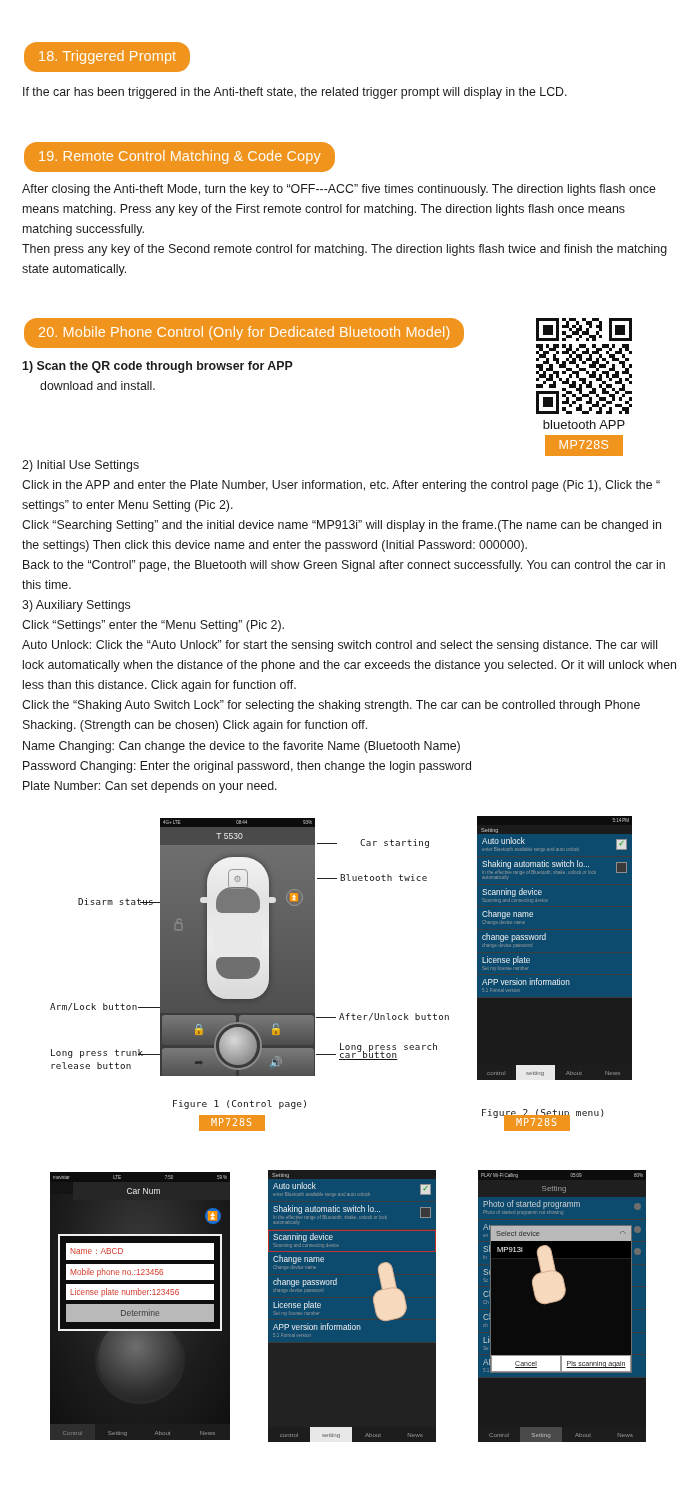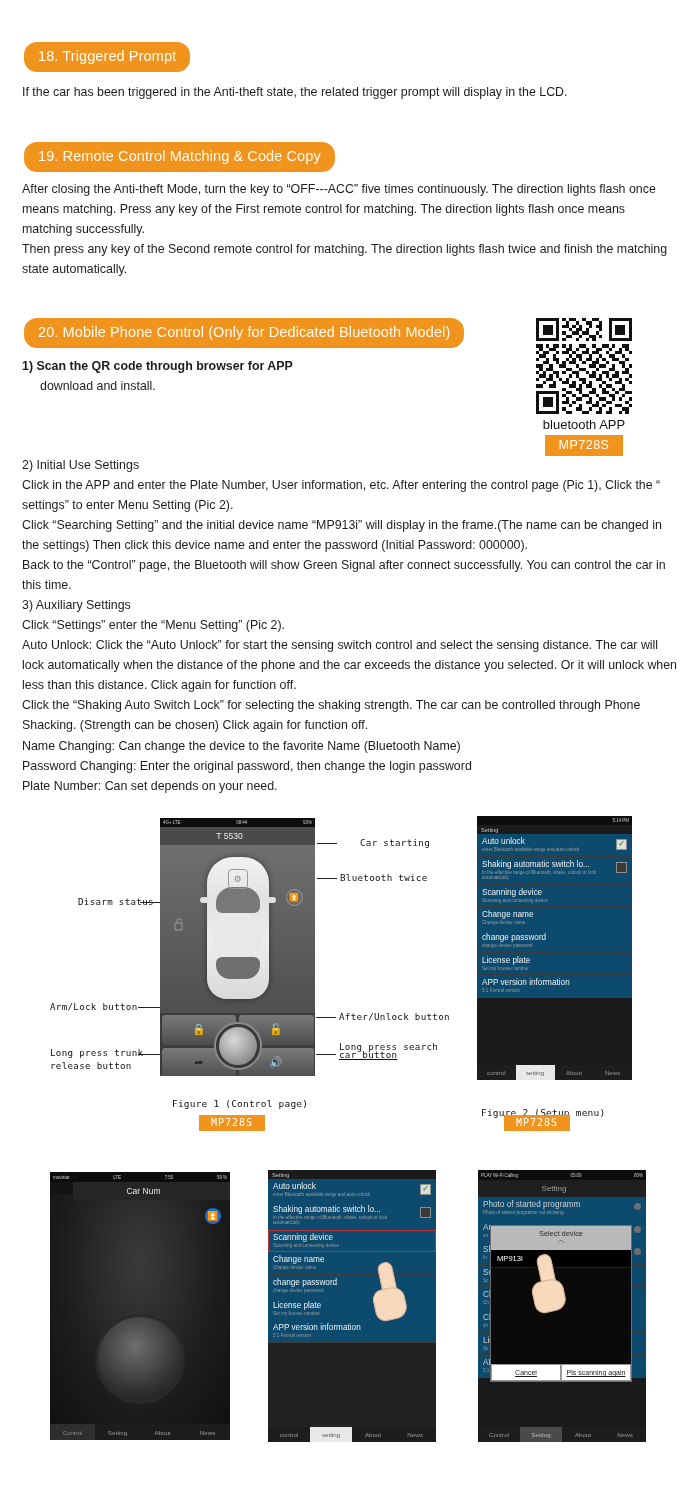--- a/index.html
+++ b/index.html
@@ -314,21 +314,21 @@
   #ph4 { left:268px; top:1170px; width:168px; height:272px; background:#222;}
   
   #ph5 { left:478px; top:1170px; width:168px; height:272px; background:#1a1a1a;}
   #ph5 .set-row .t { color:#cfcfcf; }
   .modal {
     position:absolute;left:12px;top:55px;width:140px;
     background:#0c0c0c;border:1px solid #6d6d6d;
   }
   .modal-head {
     background:#b9b9b9;color:#2c2c2c;font-size:7.4px;padding:3px 5px;
-    display:flex;justify-content:space-between;align-items:center;flex-direction:column;
+    display:flex;justify-content:space-between;align-items:center;
   }
   .modal-item {
     background:#000;color:#fff;font-size:7.6px;padding:4px 6px;
     border-bottom:1px solid #222;
   }
   .modal-body { background:#0a0a0a; height:96px; position:relative;}
   .modal-foot { display:flex; }
   .modal-foot div {
     flex:1;background:#fff;color:#1c1c1c;font-size:7px;text-align:center;
     padding:4px 0;border:1px solid #999;text-decoration:underline;
@@ -708,20 +708,26 @@
       <span class="sb-left">movistar</span>
       <span>LTE</span>
       <span>7:50</span>
       <span class="sb-right">59 %</span>
     </div>
     <div class="dim-car">
       <div class="knob-bg"></div>
     </div>
     <div class="phone-title" style="position:relative;background:#262626;z-index:2;margin-left:23px;">Car Num</div>
     <div class="bt-badge">⏫</div>
+    <div class="dialog">
+      <div class="dlg-field">Name：ABCD</div>
+      <div class="dlg-field">Mobile phone no.:123456</div>
+      <div class="dlg-field">License plate number:123456</div>
+      <div class="dlg-btn">Determine</div>
+    </div>
     <div class="tabbar" style="position:absolute;bottom:0;left:0;right:0;height:16px;">
       <div class="tab active" style="background:#2e2e2e;color:#8a8a8a;">Control</div>
       <div class="tab">Setting</div>
       <div class="tab">About</div>
       <div class="tab">News</div>
     </div>
   </div>
 
   <div class="phone" id="ph4">
     <div class="set-title">Setting</div>

